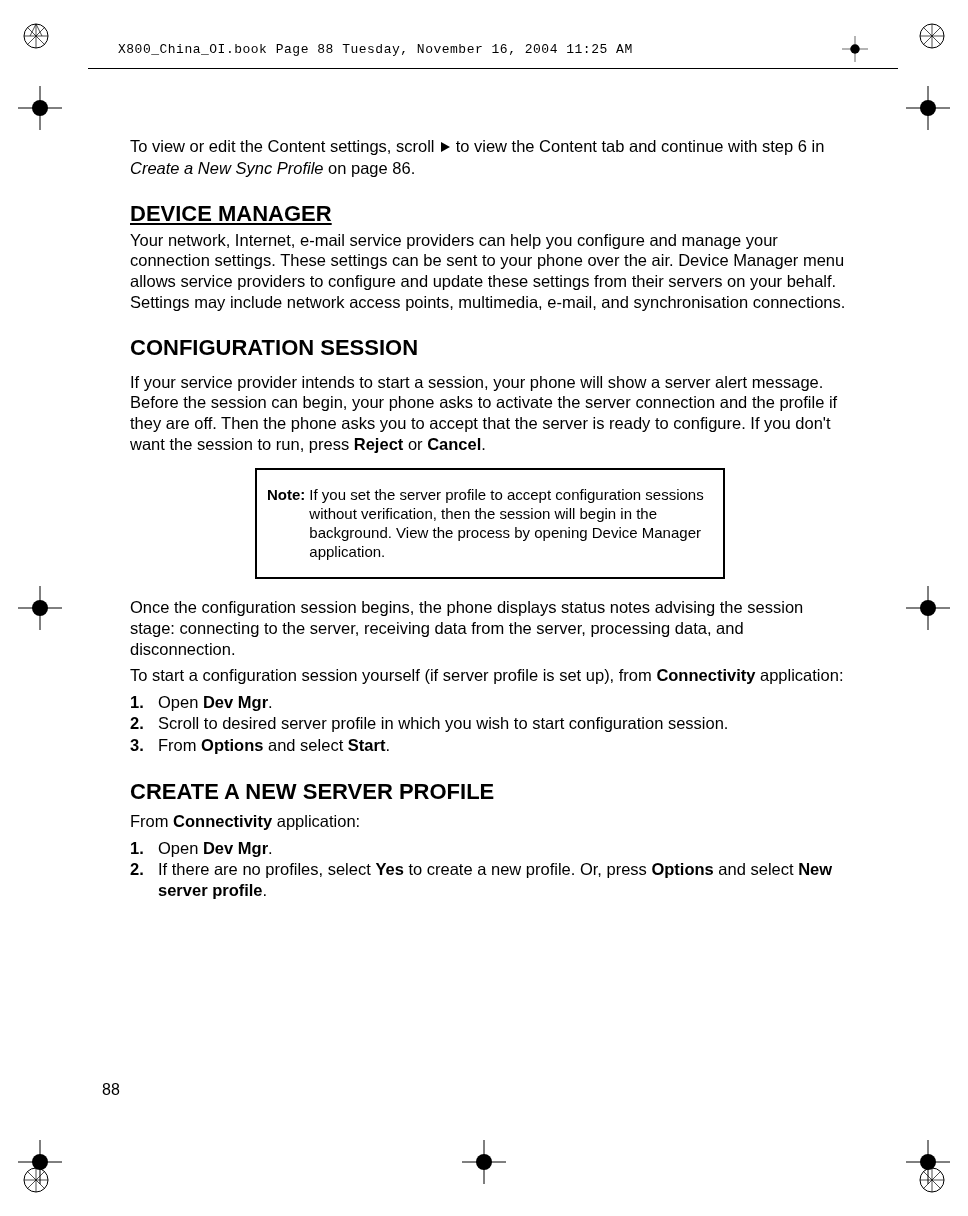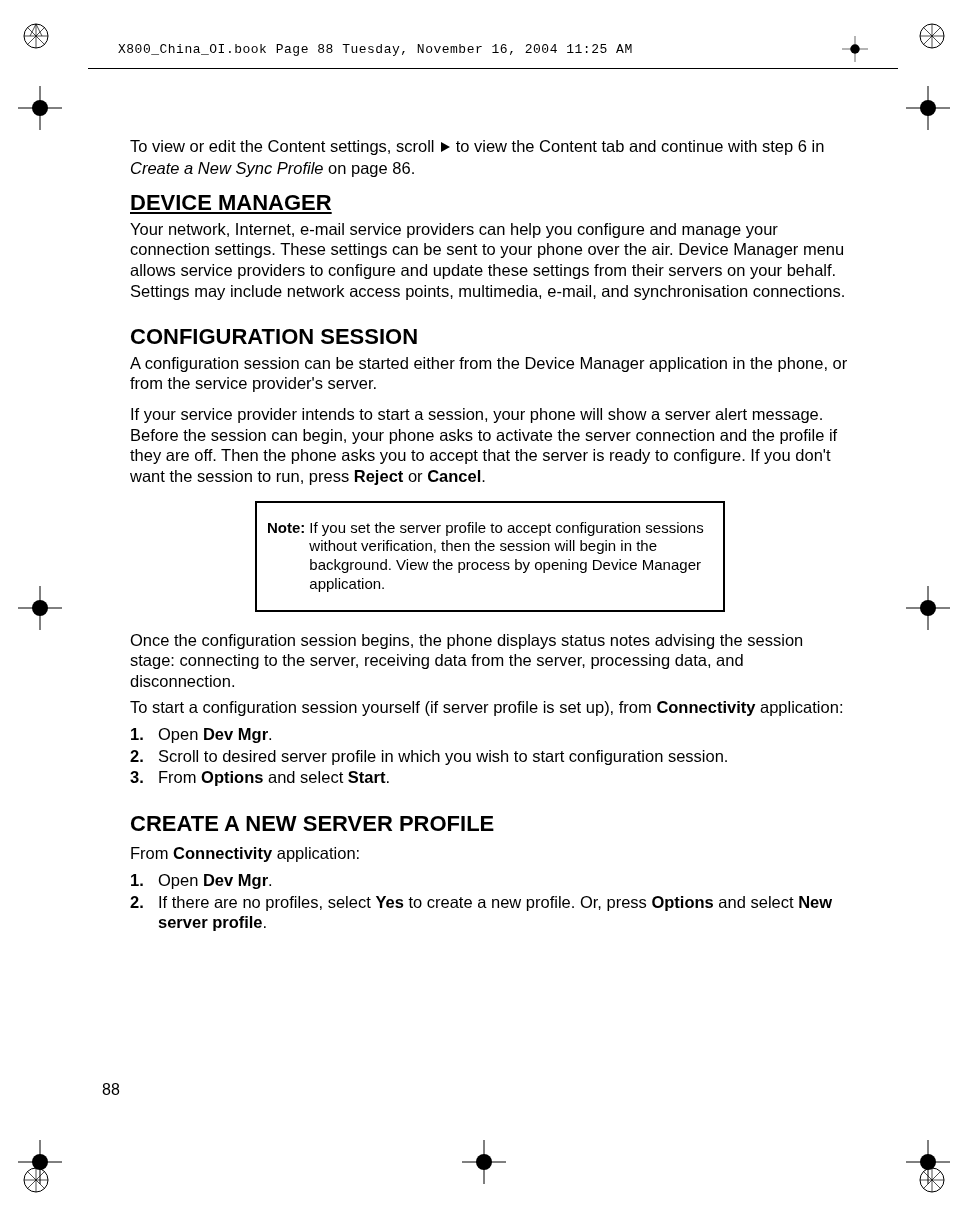--- a/index.html
+++ b/index.html
@@ -43,21 +43,21 @@
     width: 720px;
     font-size: 16.5px;
     line-height: 1.25;
   }
   .content p { margin-bottom: 6px; }
   .section-gap { margin-top: 22px; }
   h2.underlined {
     font-size: 22px;
     font-weight: bold;
     text-decoration: underline;
-    margin-top: 11px;
+    margin-top: 22px;
     margin-bottom: 2px;
   }
   h2.plain {
     font-size: 22px;
     font-weight: bold;
     margin-top: 22px;
     margin-bottom: 2px;
   }
   .arrow-icon {
     display: inline-block;
@@ -212,21 +212,20 @@
   <p>
     <span>To view or edit the Content settings, scroll </span><span class="arrow-icon"><svg width="12" height="12" viewBox="0 0 12 12">
           <polygon points="2,1 11,6 2,11" fill="#000"></polygon>
         </svg></span><span> to view the Content tab and continue with step 6 in </span><em>Create a New Sync Profile</em><span> on page 86.</span>
   </p>
 
   <h2 class="underlined">DEVICE MANAGER</h2>
   <p>Your network, Internet, e-mail service providers can help you configure and manage your connection settings. These settings can be sent to your phone over the air. Device Manager menu allows service providers to configure and update these settings from their servers on your behalf. Settings may include network access points, multimedia, e-mail, and synchronisation connections.</p>
 
   <h2 class="plain">CONFIGURATION SESSION</h2>
-  <p>A configuration session can be started either from the Device Manager application in the phone, or from the service provider's server.</p>
   <p class="section-gap" style="margin-top:10px">
     <span>If your service provider intends to start a session, your phone will show a server alert message. Before the session can begin, your phone asks to activate the server connection and the profile if they are off. Then the phone asks you to accept that the server is ready to configure. If you don't want the session to run, press </span><b>Reject</b><span> or </span><b>Cancel</b><span>.</span>
   </p>
 
   <div class="note-box">
     <div class="note-row">
       <span class="note-label"><span>Note</span>:</span>
       <span>If you set the server profile to accept configuration sessions without verification, then the session will begin in the background. View the process by opening Device Manager application.</span>
     </div>
   </div>

